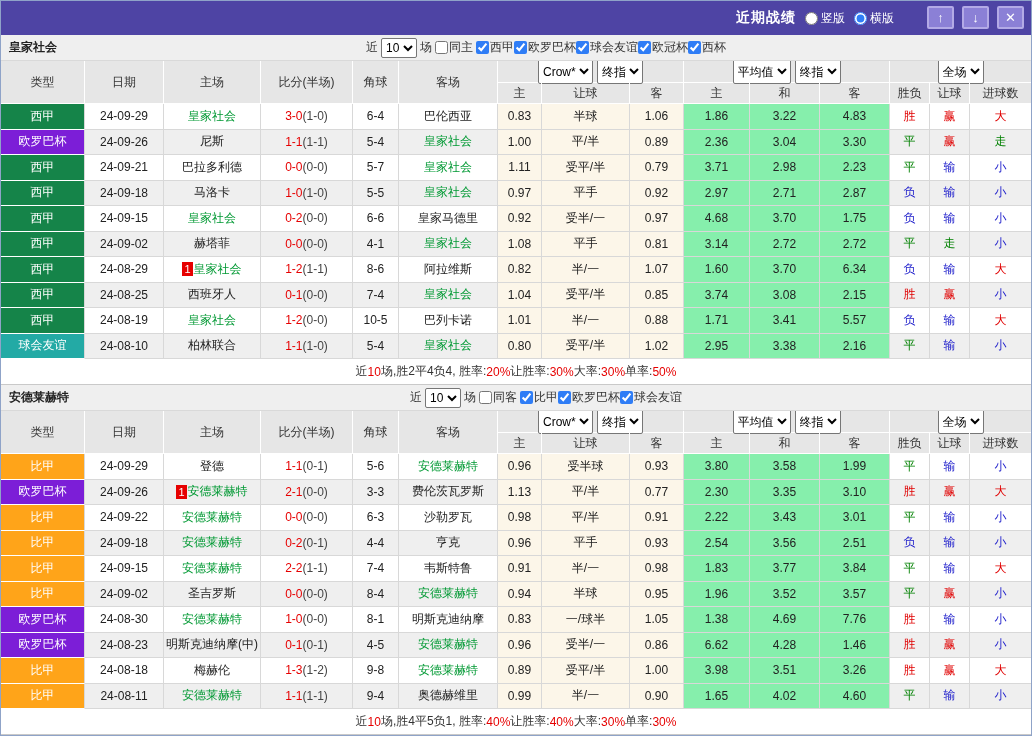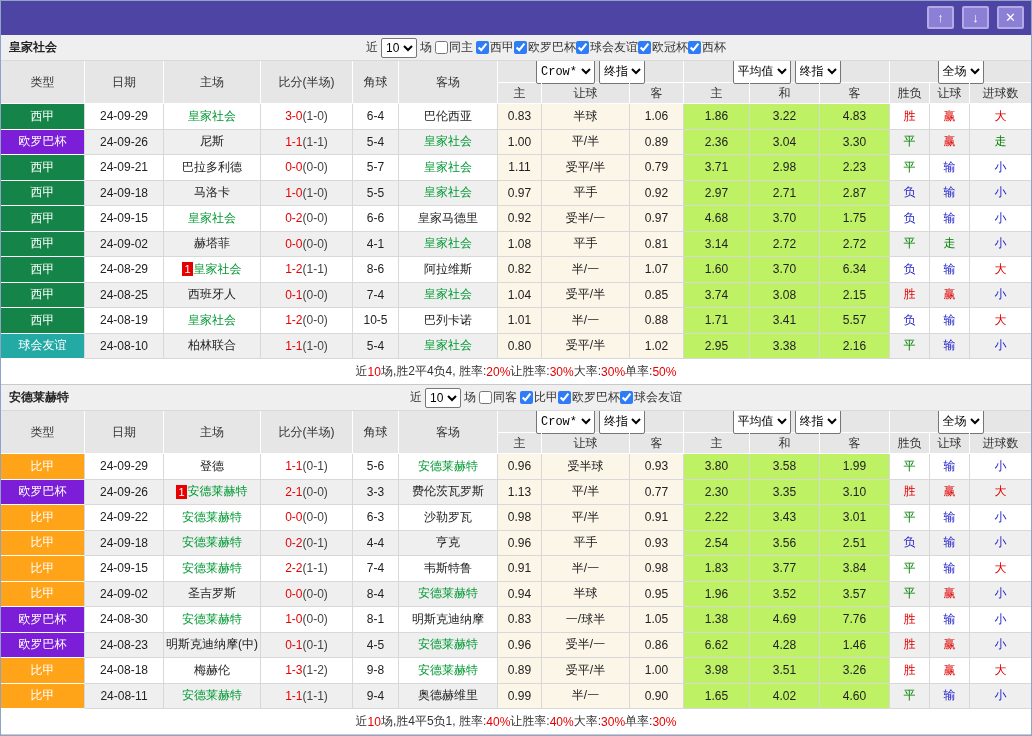--- a/index.html
+++ b/index.html
@@ -25,44 +25,55 @@
   .team-name { position:absolute; left:8px; font-size:12px; font-weight:bold; color:#222; }
   .filter-controls { display:flex; align-items:center; gap:3px; font-size:12px; color:#333; margin-left:60px; }
   .filter-controls select { font-size:12px; height:20px; border:1px solid #767676; background:#fff; border-radius:2px; }
   .chk { display:flex; align-items:center; cursor:pointer; font-size:12px; color:#333; }
   .chk input { width:13px; height:13px; accent-color:#2f7df6; margin-right:1px; }
   .leagues { display:flex; align-items:center; }
   
   .thead { display:grid; grid-template-columns: var(--cols); grid-template-rows: 22px 21px; background:#e6e6e6; }
   .hcell { display:flex; align-items:center; justify-content:center; font-size:12px; color:#333;
            border-right:1px solid #fff; border-bottom:1px solid #fff; gap:4px; }
-  .hcell select { font-size:12px; height:25px; border:1px solid #767676; background:#fff; border-radius:2px;font-family:Liberation Mono, monospace; }
+  .hcell select { font-size:12px; height:25px; border:1px solid #767676; background:#fff; border-radius:2px; }
   
   .trow { display:grid; grid-template-columns: var(--cols); height:25.5px; background:#fff; }
   .cell { display:flex; align-items:center; justify-content:center; font-size:12px; color:#222;
           border-right:1px solid #d8d8d8; border-bottom:1px solid #d8d8d8; white-space:nowrap; overflow:hidden; }
   .league { color:#fff; border-bottom-color:#fff; }
   .crow  { background:#fcf6e9; }
-  .avg   { background:#bef264; }
+  .avg   { background:#86efac; }
   .trow.even .altbg { background:#efefef; }
   .tname.self { color:#009933; }
   .s-main { color:#e60000; }
   .s-half { color:#444; }
   .rank { display:none; background:#e60000; color:#fff; font-size:11px; line-height:14px; padding:0 2px; margin-right:1px; }
   .rank.show { display:inline-block; }
   
   .summary-row { height:26px; border-bottom:1px solid #c9c9c9; display:flex; align-items:center; justify-content:center;
                  font-size:12px; color:#333; background:#fff; }
   .summary-row .red { color:#e60000; }
 </style>
 </head>
 <body>
 
 <div class="window">
   <div class="titlebar">
+    <div class="title-group">
+      <span class="title">近期战绩</span>
+      <label class="radio-lbl">
+        <input type="radio" name="layout" id="radio-vertical" style="">
+        <span>竖版</span>
+      </label>
+      <label class="radio-lbl">
+        <input type="radio" name="layout" id="radio-horizontal" checked="" style="">
+        <span>横版</span>
+      </label>
+    </div>
     <div class="win-buttons">
       <span class="win-btn">
           <span>↑</span>
         </span>
       <span class="win-btn">
           <span>↓</span>
         </span>
       <span class="win-btn">
           <span>✕</span>
         </span>

